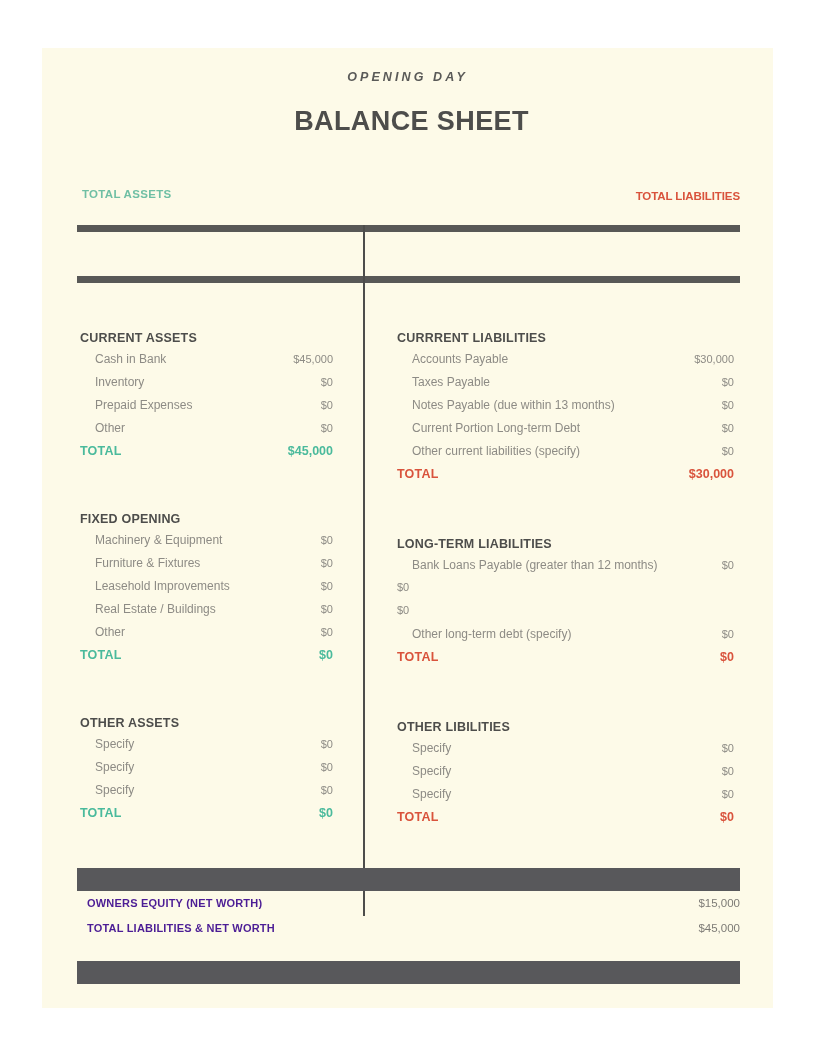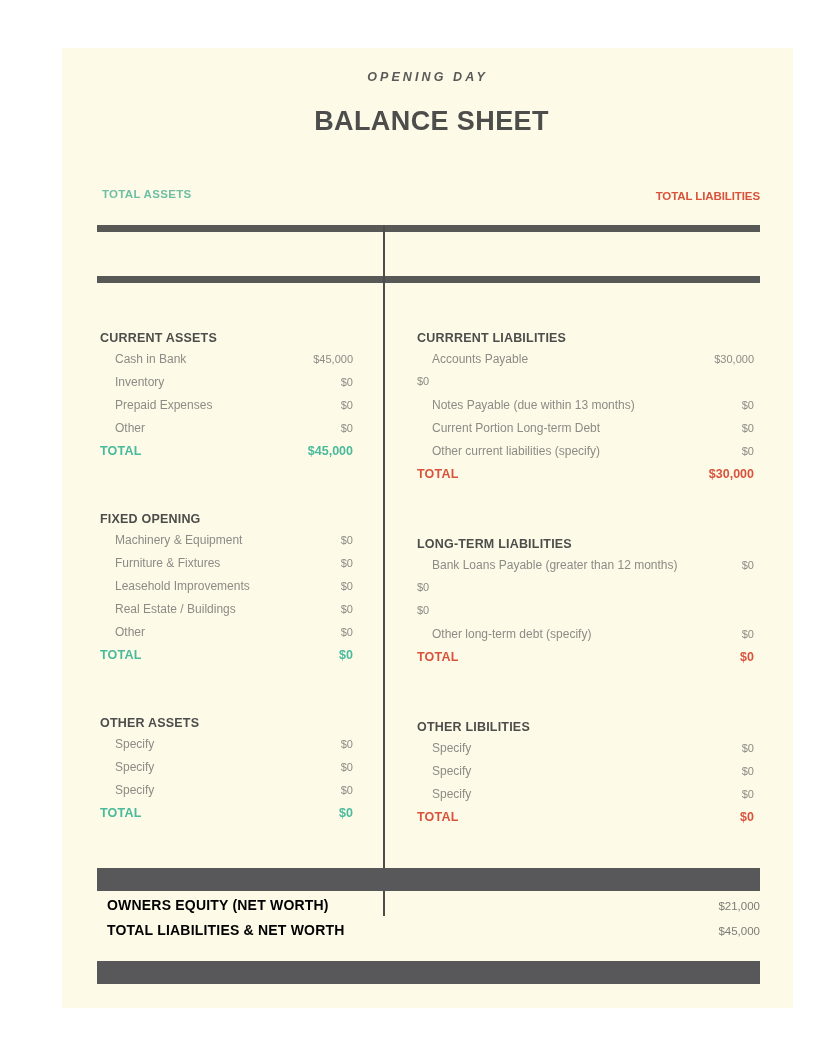--- a/index.html
+++ b/index.html
@@ -15,21 +15,20 @@
     -webkit-font-smoothing: antialiased;
   }
 
   .page {
     position: absolute;
     left: 42px;
     top: 48px;
     width: 731px;
     height: 960px;
     background: #fdfae8;
-    margin-left: 20px;
   }
 
   
   .doc-header {
     text-align: center;
     padding-top: 22px;
   }
   .eyebrow {
     font-size: 12.5px;
     font-weight: bold;
@@ -178,23 +177,23 @@
     width: 653px;
     top: 849px;
   }
   .sum-row {
     display: flex;
     align-items: baseline;
     height: 25px;
   }
   .sum-row .label {
     flex: 1 1 auto;
-    font-size: 14px;
-    font-weight: bold;
-    color: #000000;
+    font-size: 11px;
+    font-weight: bold;
+    color: #4c1d95;
     letter-spacing: 0.2px;
     white-space: nowrap;
   }
   .sum-row .value {
     flex: 0 0 auto;
     font-size: 11.5px;
     color: #7d7b76;
     text-align: right;
     white-space: nowrap;
   }
@@ -298,20 +297,21 @@
 
     <div class="col col-right">
 
       <div class="block">
         <div class="block-title">CURRRENT LIABILITIES</div>
         <div class="row">
           <div class="label">Accounts Payable</div>
           <div class="value">$30,000</div>
         </div>
         <div class="row">
+          <div class="label">Taxes Payable</div>
           <div class="value">$0</div>
         </div>
         <div class="row">
           <div class="label">Notes Payable (due within 13 months)</div>
           <div class="value">$0</div>
         </div>
         <div class="row">
           <div class="label">Current Portion Long-term Debt</div>
           <div class="value">$0</div>
         </div>
@@ -368,21 +368,21 @@
       </div>
 
     </div>
   </div>
 
   <div class="summary-bar bar-above-summary"></div>
 
   <div class="summary">
     <div class="sum-row">
       <div class="label">OWNERS EQUITY (NET WORTH)</div>
-      <div class="value">$21,000</div>
+      <div class="value">$15,000</div>
     </div>
     <div class="sum-row">
       <div class="label">TOTAL LIABILITIES &amp; NET WORTH</div>
       <div class="value">$45,000</div>
     </div>
   </div>
 
   <div class="summary-bar bar-bottom"></div>
 
 </div>

